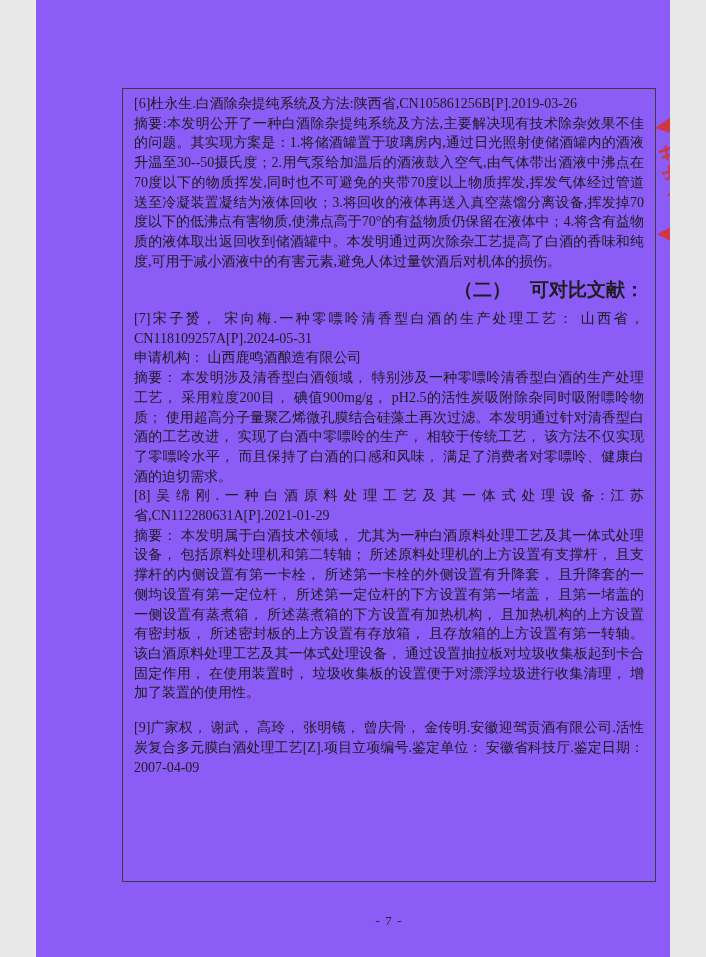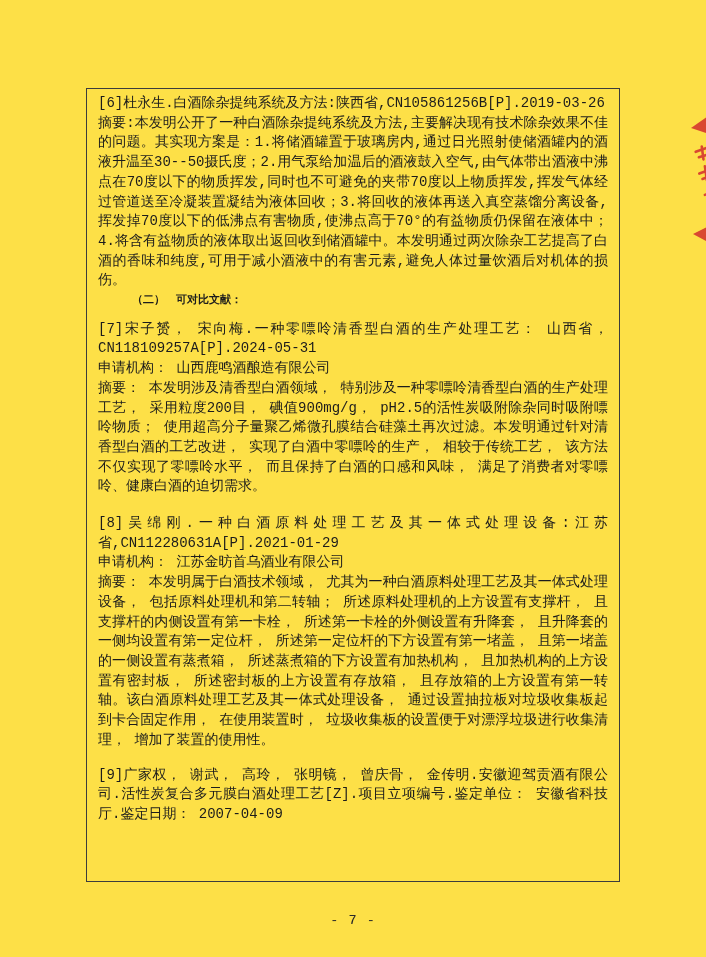--- a/index.html
+++ b/index.html
@@ -1,50 +1,51 @@
 <!DOCTYPE html>
 <html><head>
 <meta charset="utf-8">
 <style>
   html,body{margin:0;padding:0;}
   body{background:#e8e8e8;}
   .page{
     position:relative;
-    width:706px;height:957px;
+    width:634px;height:957px;
     margin:0 auto;
-    background:#fde047;
+    background:#8b5cf6;
     overflow:hidden;
-    font-family:Liberation Mono, monospace;
+    font-family:Liberation Serif, serif;
     color:#1c1c1c;
   }
   .frame{
     position:absolute;
     left:86px;top:88px;
     width:534px;
     box-sizing:border-box;
     border:1.5px solid #3c3c3c;
     padding:5px 11px 7px 11px;
     min-height:794px;
   }
   .line, .para{
     font-size:14px;
     line-height:19.7px;
     text-align:justify;
     word-break:break-word;
   }
   .para{text-justify:inter-ideograph;}
   .section-heading{
-    font-size:11px;
+    font-size:19px;
     font-weight:bold;
     line-height:19.7px;
     padding-left:34px;
-    margin:0 0 9px 0;
+    margin:9px 0 9px 0;
+    text-align:right;
   }
   .ref-block{margin:0;}
-  .gap-md{margin-top:17px;}
+  .gap-md{}
   .gap-sm{margin-top:15px;}
   .footer{
     position:absolute;
     left:0;top:913px;width:706px;
     text-align:center;
     font-size:13.5px;
     letter-spacing:1px;
     color:#2a2a2a;
   }
   .seal{
@@ -70,21 +71,20 @@
     <div class="section-heading">（二）　可对比文献：</div>
 
     <div class="ref-block">
       <div class="para">[7]宋子赟， 宋向梅.一种零嘌呤清香型白酒的生产处理工艺： 山西省，CN118109257A[P].2024-05-31</div>
       <div class="line">申请机构： 山西鹿鸣酒酿造有限公司</div>
       <div class="para">摘要： 本发明涉及清香型白酒领域， 特别涉及一种零嘌呤清香型白酒的生产处理工艺， 采用粒度200目， 碘值900mg/g， pH2.5的活性炭吸附除杂同时吸附嘌呤物质； 使用超高分子量聚乙烯微孔膜结合硅藻土再次过滤。本发明通过针对清香型白酒的工艺改进， 实现了白酒中零嘌呤的生产， 相较于传统工艺， 该方法不仅实现了零嘌呤水平， 而且保持了白酒的口感和风味， 满足了消费者对零嘌呤、健康白酒的迫切需求。</div>
     </div>
 
     <div class="ref-block gap-md">
       <div class="para">[8]吴绵刚.一种白酒原料处理工艺及其一体式处理设备:江苏省,CN112280631A[P].2021-01-29</div>
-      <div class="line">申请机构： 江苏金昉首乌酒业有限公司</div>
       <div class="para">摘要： 本发明属于白酒技术领域， 尤其为一种白酒原料处理工艺及其一体式处理设备， 包括原料处理机和第二转轴； 所述原料处理机的上方设置有支撑杆， 且支撑杆的内侧设置有第一卡栓， 所述第一卡栓的外侧设置有升降套， 且升降套的一侧均设置有第一定位杆， 所述第一定位杆的下方设置有第一堵盖， 且第一堵盖的一侧设置有蒸煮箱， 所述蒸煮箱的下方设置有加热机构， 且加热机构的上方设置有密封板， 所述密封板的上方设置有存放箱， 且存放箱的上方设置有第一转轴。该白酒原料处理工艺及其一体式处理设备， 通过设置抽拉板对垃圾收集板起到卡合固定作用， 在使用装置时， 垃圾收集板的设置便于对漂浮垃圾进行收集清理， 增加了装置的使用性。</div>
     </div>
 
     <div class="ref-block gap-sm">
       <div class="para">[9]广家权， 谢武， 高玲， 张明镜， 曾庆骨， 金传明.安徽迎驾贡酒有限公司.活性炭复合多元膜白酒处理工艺[Z].项目立项编号.鉴定单位： 安徽省科技厅.鉴定日期： 2007-04-09</div>
     </div>
 
   </div>
 
   <svg class="seal" viewBox="0 0 40 146" xmlns="http://www.w3.org/2000/svg">

